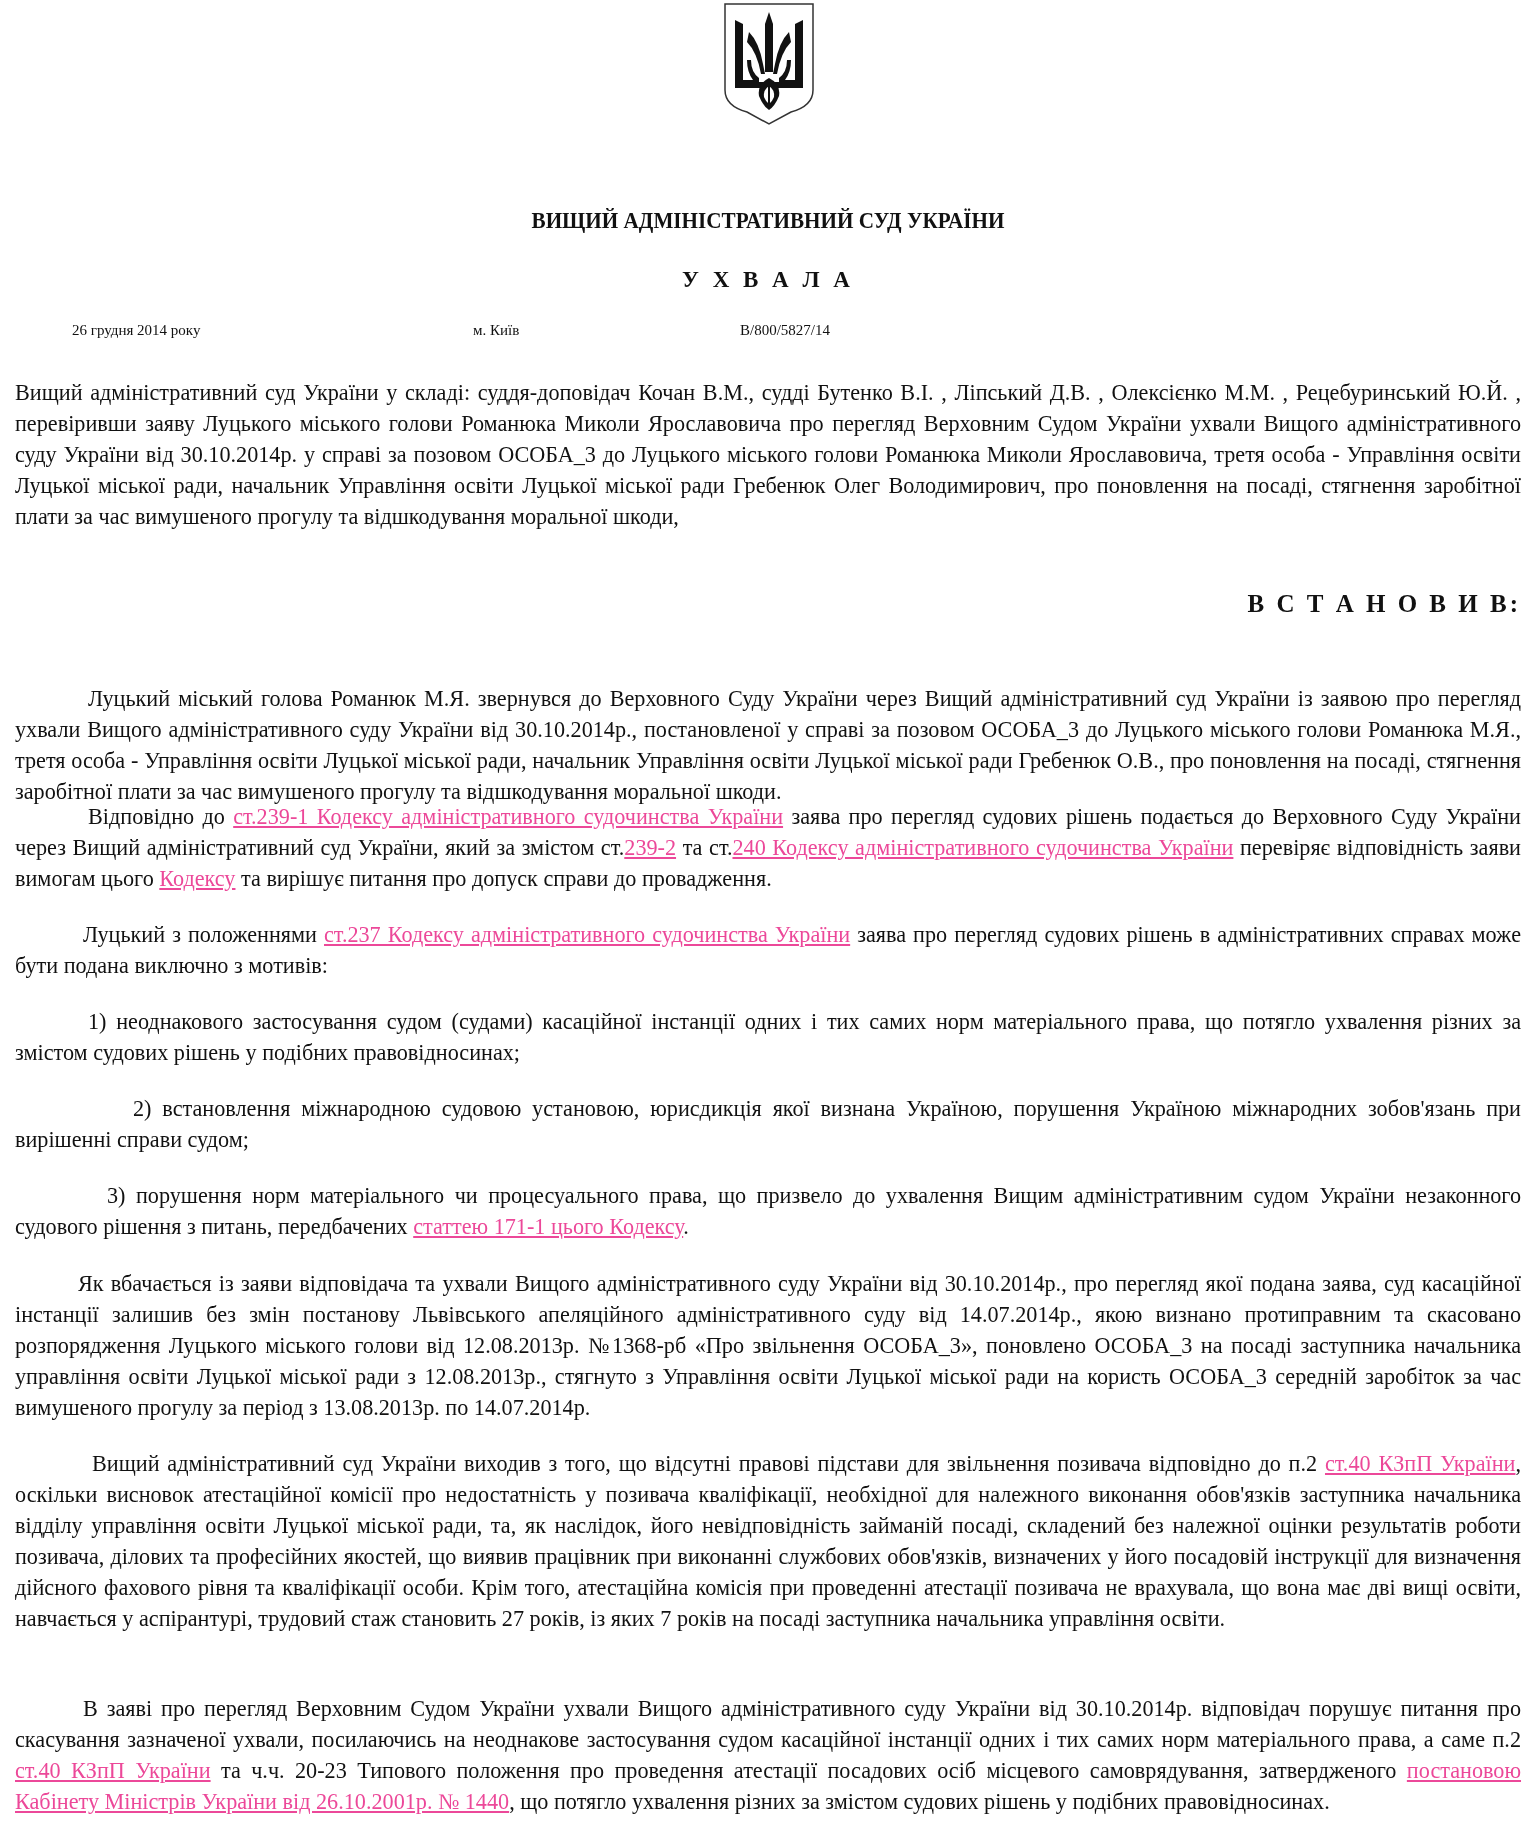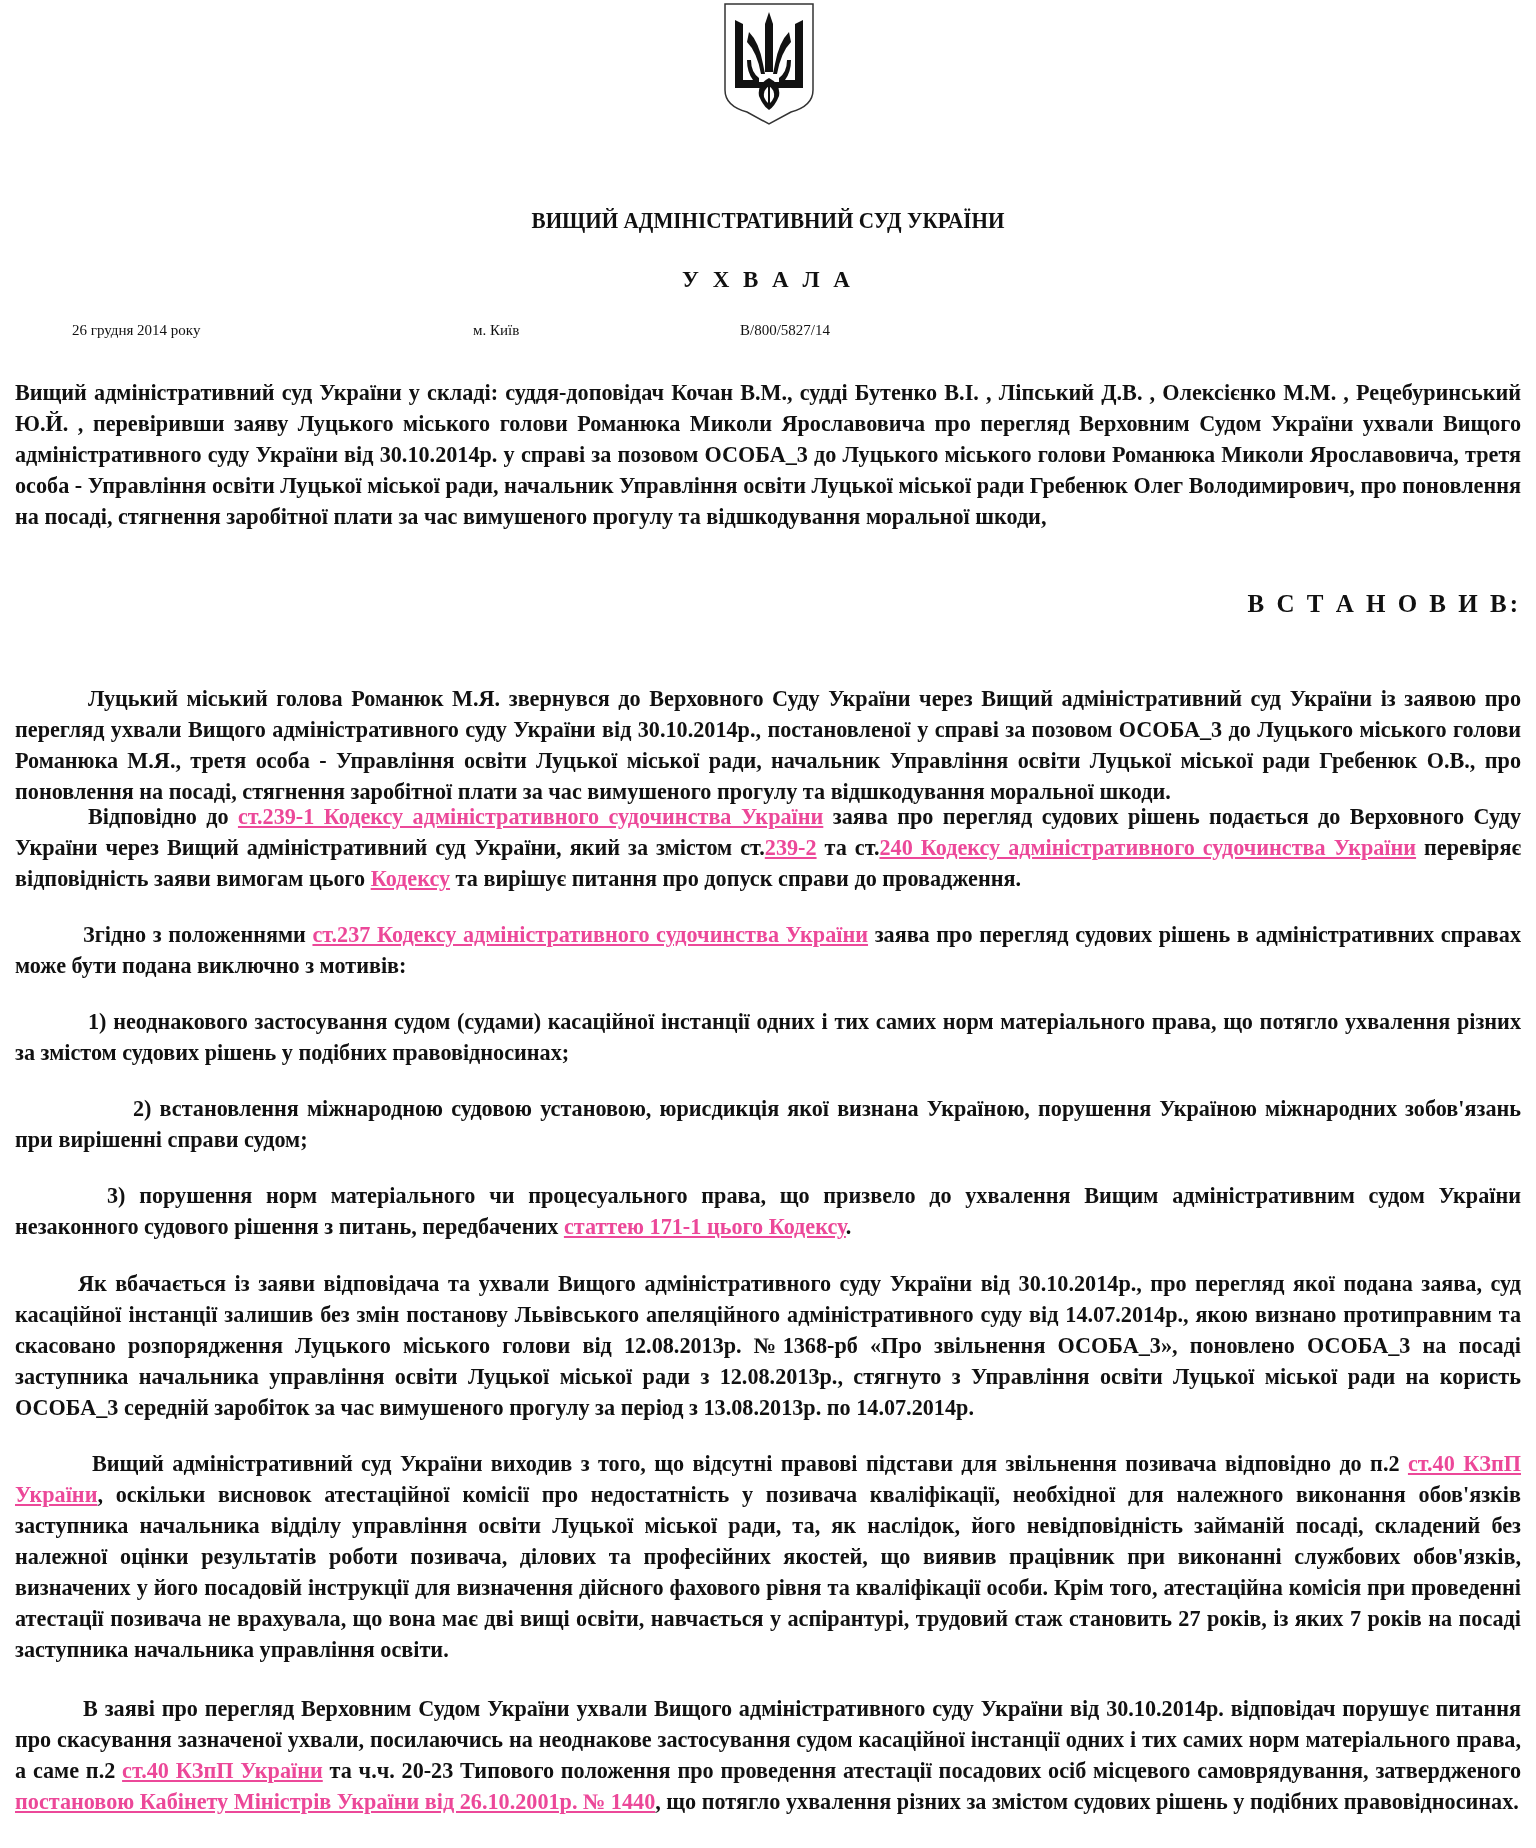--- a/index.html
+++ b/index.html
@@ -69,21 +69,20 @@
   .body-text {
     position: absolute;
     left: 0;
     width: 1506px;
     font-size: 22.2px;
     line-height: 31px;
     text-align: justify;
   }
   .body-text p {
     margin: 0;
-    font-weight: bold;
   }
   .indent1 { text-indent: 73px; }
   .indent2 { text-indent: 68px; }
   .indent3 { text-indent: 118px; }
   .indent4 { text-indent: 92px; }
   .indent5 { text-indent: 63px; }
   .indent6 { text-indent: 77px; }
 
   .heading-established {
     position: absolute;
@@ -146,21 +145,21 @@
 
   <div class="body-text" style="top: 683px;">
     <p class="indent1">Луцький міський голова Романюк М.Я. звернувся до Верховного Суду України через Вищий адміністративний суд України із заявою про перегляд ухвали Вищого адміністративного суду України від 30.10.2014р., постановленої у справі за позовом ОСОБА_3 до Луцького міського голови Романюка М.Я., третя особа - Управління освіти Луцької міської ради, начальник Управління освіти Луцької міської ради Гребенюк О.В., про поновлення на посаді, стягнення заробітної плати за час вимушеного прогулу та відшкодування моральної шкоди.</p>
   </div>
 
   <div class="body-text" style="top: 801px;">
     <p class="indent1"><span>Відповідно до </span><a class="ref" href="#">ст.239-1 Кодексу адміністративного судочинства України</a><span> заява про перегляд судових рішень подається до Верховного Суду України через Вищий адміністративний суд України, який за змістом ст.</span><a class="ref" href="#">239-2</a><span> та ст.</span><a class="ref" href="#">240 Кодексу адміністративного судочинства України</a><span> перевіряє відповідність заяви вимогам цього </span><a class="ref" href="#">Кодексу</a><span> та вирішує питання про допуск справи до провадження.</span></p>
   </div>
 
   <div class="body-text" style="top: 919px;">
-    <p class="indent2"><span>Згідно з положеннями </span><a class="ref" href="#">ст.237 Кодексу адміністративного судочинства України</a><span> заява про перегляд судових рішень в адміністративних справах може бути подана виключно з мотивів:</span></p>
+    <p class="indent2"><span>Луцький з положеннями </span><a class="ref" href="#">ст.237 Кодексу адміністративного судочинства України</a><span> заява про перегляд судових рішень в адміністративних справах може бути подана виключно з мотивів:</span></p>
   </div>
 
   <div class="body-text" style="top: 1006px;">
     <p class="indent1">1) неоднакового застосування судом (судами) касаційної інстанції одних і тих самих норм матеріального права, що потягло ухвалення різних за змістом судових рішень у подібних правовідносинах;</p>
   </div>
 
   <div class="body-text" style="top: 1093px;">
     <p class="indent3">2) встановлення міжнародною судовою установою, юрисдикція якої визнана Україною, порушення Україною міжнародних зобов'язань при вирішенні справи судом;</p>
   </div>
 

